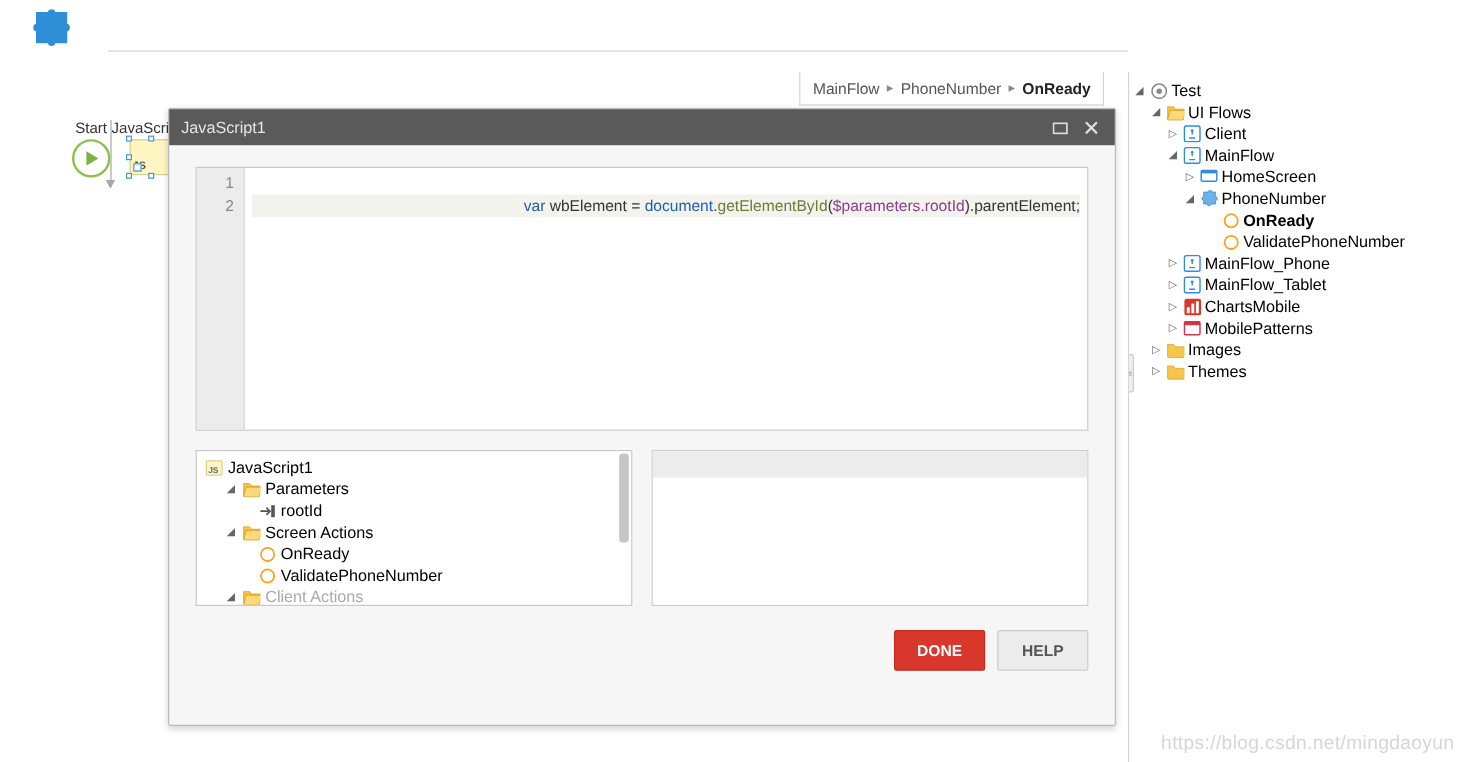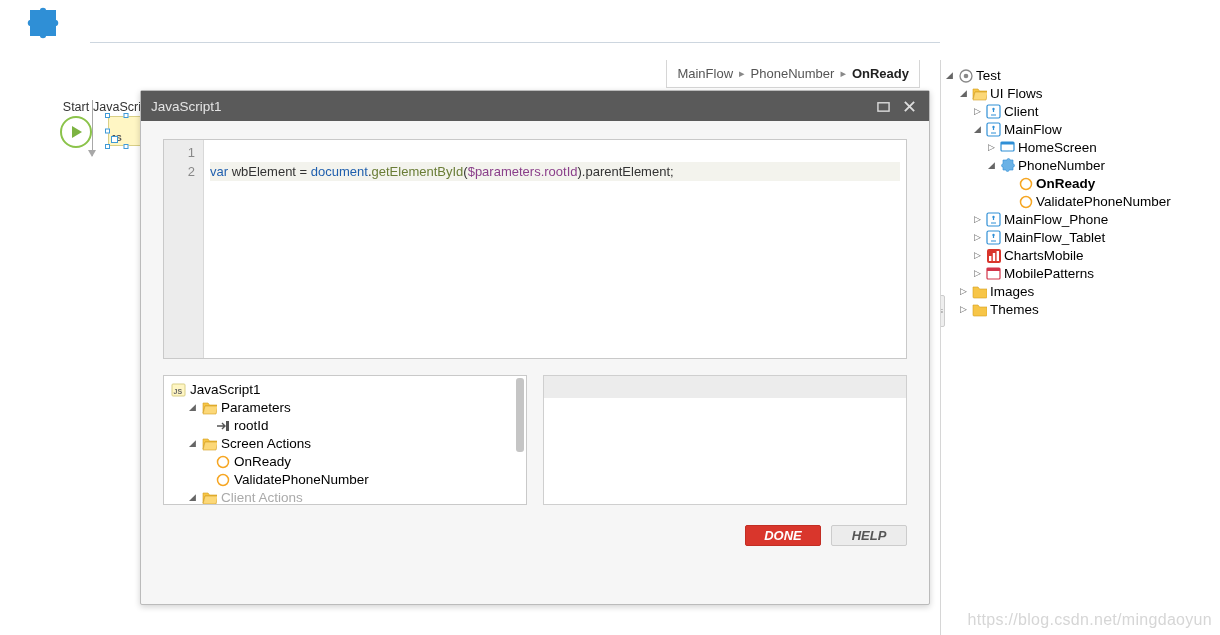--- a/index.html
+++ b/index.html
@@ -41,37 +41,37 @@
   
   .dialog { position: absolute; top: 30px; left: -20px; width: 790px; height: 515px; background: #f6f6f6; border: 1px solid #bbb; box-shadow: 0 2px 6px rgba(0,0,0,0.18); display: flex; flex-direction: column; border-radius: 2px; }
   .dlg-title { height: 30px; background: #5a5a5a; color: #e5e5e5; display: flex; align-items: center; padding: 0 10px; font-size: 13.5px; }
   .dlg-title .spacer { flex: 1; }
   .dlg-title .tico { width: 20px; height: 20px; display: inline-flex; align-items: center; justify-content: center; margin-left: 6px; cursor: pointer; }
   .dlg-content { flex: 1; padding: 18px 22px 12px 22px; display: flex; flex-direction: column; gap: 16px; min-height: 0; }
 
   .code-editor { border: 1px solid #c9c9c9; background: #fff; height: 220px; display: flex; font-family: Consolas, monospace; font-size: 13px; }
   .gutter { width: 40px; background: #ececec; border-right: 1px solid #d8d8d8; text-align: right; color: #888; padding: 3px 8px 0 0; line-height: 19px; }
   .codelines { flex: 1; padding: 3px 6px; line-height: 19px; white-space: pre; overflow: hidden; }
-  .codelines .cline:first-child { background: #f3f3ed; }
+  .codelines .cline:first-child { background: #f3f3ed; text-align: right; }
   .kw  { color: #1f5fae; }
   .obj { color: #1f5fae; }
   .mth { color: #6a7d36; }
   .var { color: #8a3f8a; }
   .txt { color: #333; }
 
   .middle-row { display: flex; gap: 16px; height: 130px; }
   .tree-pane { flex: 1; border: 1px solid #c9c9c9; background: #fff; position: relative; overflow: hidden; font-size: 13.5px; }
   .tree-pane .scroll-thumb { position: absolute; right: 2px; top: 2px; width: 8px; height: 74px; background: #c5c5c5; border-radius: 3px; }
   .tree-pane ul { list-style: none; }
   .tree-pane li { padding: 1px 0 1px 0; display: flex; align-items: center; gap: 4px; white-space: nowrap; }
   .prop-pane { flex: 1; border: 1px solid #cfcfcf; background: #fff; }
   .prop-pane .propbar { height: 22px; background: #ececec; }
 
   .btn-row { display: flex; justify-content: flex-end; gap: 10px; padding-top: 4px; }
-  .btn { height: 21px; min-width: 76px; border: 1px solid #ccc; background: #ececec; color: #555; font-size: 13px; font-weight: 600; border-radius: 2px; cursor: pointer; font-style: italic; }
+  .btn { height: 34px; min-width: 76px; border: 1px solid #ccc; background: #ececec; color: #555; font-size: 13px; font-weight: 600; border-radius: 2px; cursor: pointer; }
   .btn.primary { background: #d9362c; border-color: #c22e24; color: #fff; }
 
   
   .right-col { width: 280px; border-left: 1px solid #d6d6d6; background: #fff; padding: 4px 0 0 0; font-size: 13.5px; overflow: hidden; position: relative; }
   .right-col ul { list-style: none; }
   .right-col li { padding: 1px 0; display: flex; align-items: center; gap: 3px; white-space: nowrap; }
   .tog { width: 9px; height: 9px; display: inline-flex; align-items: center; justify-content: center; color: #666; font-size: 9px; }
   .tog.blank { visibility: hidden; }
   .ico { display: inline-flex; width: 16px; height: 16px; align-items: center; justify-content: center; }
   .ico svg { width: 15px; height: 15px; }

